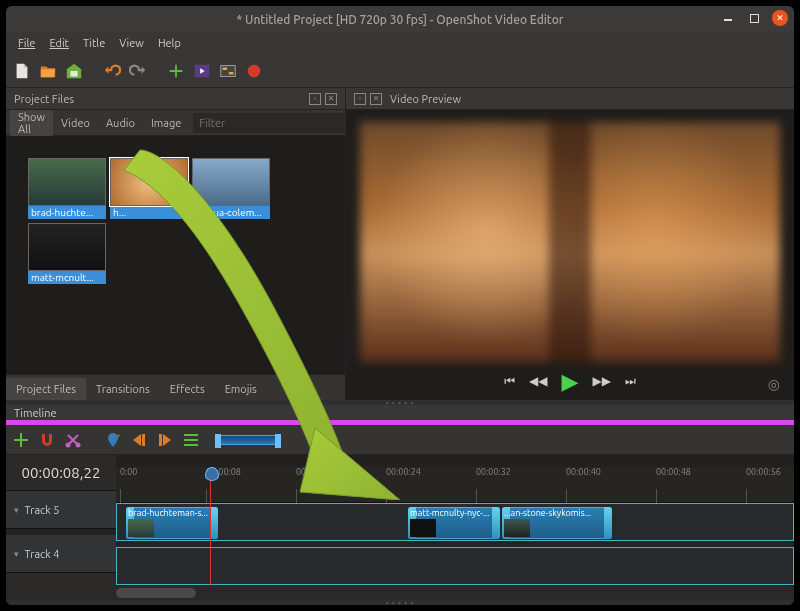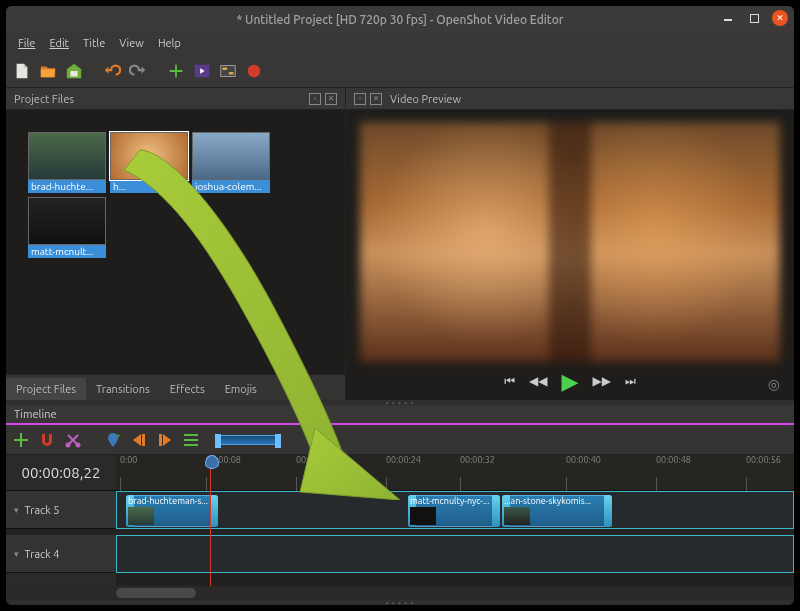--- a/index.html
+++ b/index.html
@@ -57,34 +57,34 @@
   .preview-img::after{ content:""; position:absolute; left:45%; top:0; width:10%; height:100%; background:rgba(40,18,10,.55);}
   .playback { position: absolute; bottom: 6px; left: 0; right: 0; display: flex; align-items: center; justify-content: center; gap: 14px; }
   .pbtn { color: #ccc; font-size: 12px; cursor: pointer; }
   .pbtn.big { color: #4bd14b; font-size: 22px; }
   .snap { position: absolute; right: 14px; bottom: 8px; color: #888; font-size: 14px; }
   
   .drag-handle { height: 5px; background: #2f2f2f; display:flex; align-items:center; justify-content:center;}
   .drag-dots { color:#666; font-size:7px; letter-spacing:1px;}
   
   .timeline { flex: 1; display: flex; flex-direction: column; background: #2f2f2f; }
-  .tlheader { height: 20px; background: #383735; display: flex; align-items: center; padding: 0 8px; font-size: 11px; border-bottom: 2px solid #d946ef;}
+  .tlheader { height: 20px; background: #383735; display: flex; align-items: center; padding: 0 8px; font-size: 11px; border-bottom: 5px solid #d946ef;}
   .tltoolbar { height: 30px; background: #353432; display: flex; align-items: center; padding: 0 6px; gap: 8px; border-bottom: 1px solid #222;}
   .tltoolbar .tb { width: 18px; height: 18px; }
   .zoom { width: 64px; height: 10px; background: linear-gradient(#1a4a7a,#2a74b8); border: 1px solid #4aa0e0; margin-left: 8px; position: relative; }
   .zoom::before, .zoom::after { content:""; position:absolute; top:-2px; width:6px; height:14px; background:#6cc0ff; }
   .zoom::before { left:-2px;} .zoom::after { right:-2px;}
   
   .tlbody { flex: 1; display: flex; background: #23211f; }
   .trackhdrs { width: 110px; background: #2b2a28; display: flex; flex-direction: column; }
   .timecode { height: 36px; display: flex; align-items: center; justify-content: center; font-size: 15px; color: #ddd; border-bottom: 1px solid #111; background:#2b2a28;}
   .trackhdr { height: 38px; display:flex; align-items:center; padding:0 8px; font-size:11px; color:#ccc; background:#313335; border-bottom: 1px solid #111; gap:6px;}
   .trackhdr.gap { height: 6px; background:#242321; border:none;}
   .trackhdr .chev { font-size: 9px; color:#888;}
-  .tracksarea { flex: 1; position: relative; overflow:hidden; }
+  .tracksarea { flex: 1; position: relative; overflow:hidden;margin-top:12px; }
   .ruler { height: 36px; border-bottom: 1px solid #111; position: relative; background:#262522;}
   .rmark { position:absolute; top:0; height:100%; font-size:9px; color:#888; }
   .rmark::before { content:""; position:absolute; left:0; top:22px; width:1px; height:14px; background:#555;}
   .track { height: 38px; border-bottom: 1px solid #111; position: relative; background: #272a2d; border-top: 1px solid #3aa0c0;}
   .track.gap { height:6px; background:#242321; border:none;}
   .track.outline { outline: 1px solid #3bb9c9; outline-offset:-1px;}
   .clip { position:absolute; top:3px; height:32px; border-radius:3px; overflow:hidden; background: linear-gradient(180deg,#2a7fb5,#1f5d87); box-shadow: inset 0 0 0 1px rgba(120,200,240,.6); padding-left: 20px; }
   .clip .cimg { position:absolute; left:2px; top:12px; width:26px; height:18px; background:#555;}
   .clip .ctxt { position:absolute; left:2px; top:1px; font-size:9px; color:#fff; white-space:nowrap;}
   .clip .hL,.clip .hR{position:absolute;top:0;width:8px;height:100%;background:linear-gradient(180deg,#67d3ef,#2b92bf);}
@@ -180,20 +180,27 @@
   <div class="mainrow">
 
     <div class="panel-left">
       <div class="pheader">
         <span>Project Files</span>
         <div class="dock">
           <div class="dockicn">▫</div>
           <div class="dockicn">✕</div>
         </div>
       </div>
+      <div class="pf-filters">
+        <div class="pf-tab active">Show All</div>
+        <div class="pf-tab">Video</div>
+        <div class="pf-tab">Audio</div>
+        <div class="pf-tab">Image</div>
+        <input class="pf-filter" placeholder="Filter" style="">
+      </div>
       <div class="pf-body">
         <div class="thumbs">
           <div class="thumb">
             <div class="img" style="background:linear-gradient(180deg,#4a6a4a,#263a3a);"></div>
             <div class="lbl">brad-huchte...</div>
           </div>
           <div class="thumb sel">
             <div class="img" style="background:radial-gradient(circle at 50% 50%,#f0c080,#b06a30);"></div>
             <div class="lbl">h...</div>
           </div>
@@ -302,21 +309,21 @@
             <span class="chev">▾</span>
             <span>Track 4</span>
           </div>
       </div>
       <div class="tracksarea">
         <div class="ruler">
           <div class="rmark" style="left:4px"><span>0:00</span></div>
           <div class="rmark" style="left:90px"><span>00:00:08</span></div>
           <div class="rmark" style="left:180px"><span>00:00:16</span></div>
           <div class="rmark" style="left:270px"><span>00:00:24</span></div>
-          <div class="rmark" style="left:344px"><span>00:00:32</span></div>
+          <div class="rmark" style="left:360px"><span>00:00:32</span></div>
           <div class="rmark" style="left:450px"><span>00:00:40</span></div>
           <div class="rmark" style="left:540px"><span>00:00:48</span></div>
           <div class="rmark" style="left:630px"><span>00:00:56</span></div>
         </div>
         <div class="track outline">
           <div class="clip" style="left:10px;width:92px">
               <div class="hL"></div>
               <div class="hR"></div>
               <div class="ctxt">brad-huchteman-s...</div>
               <div class="cimg" style="background:linear-gradient(#4a6a4a,#263a3a)"></div>

